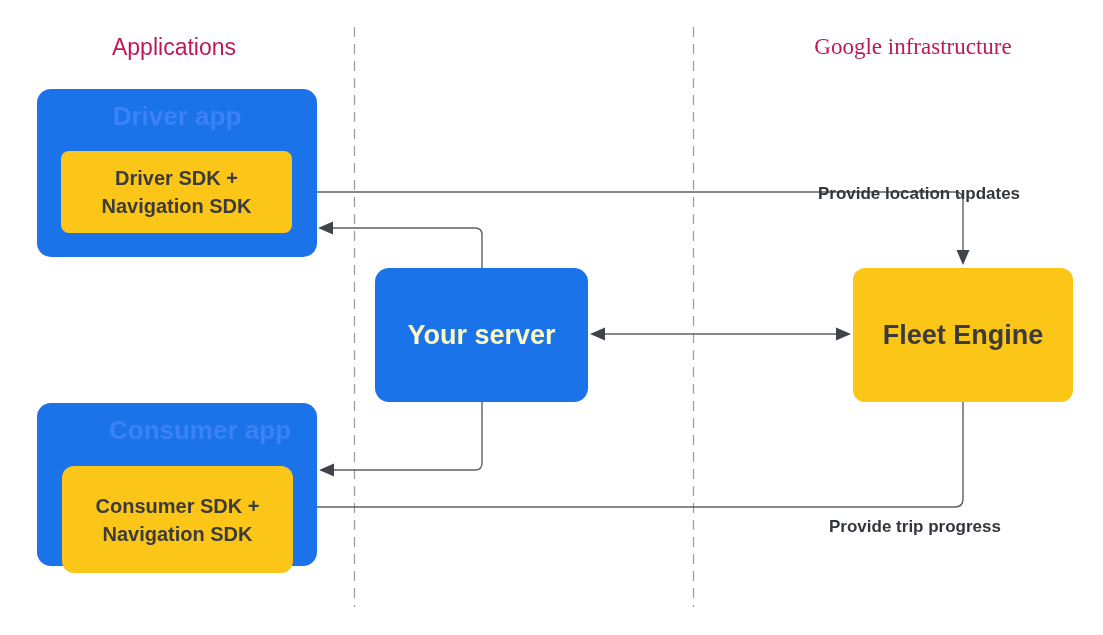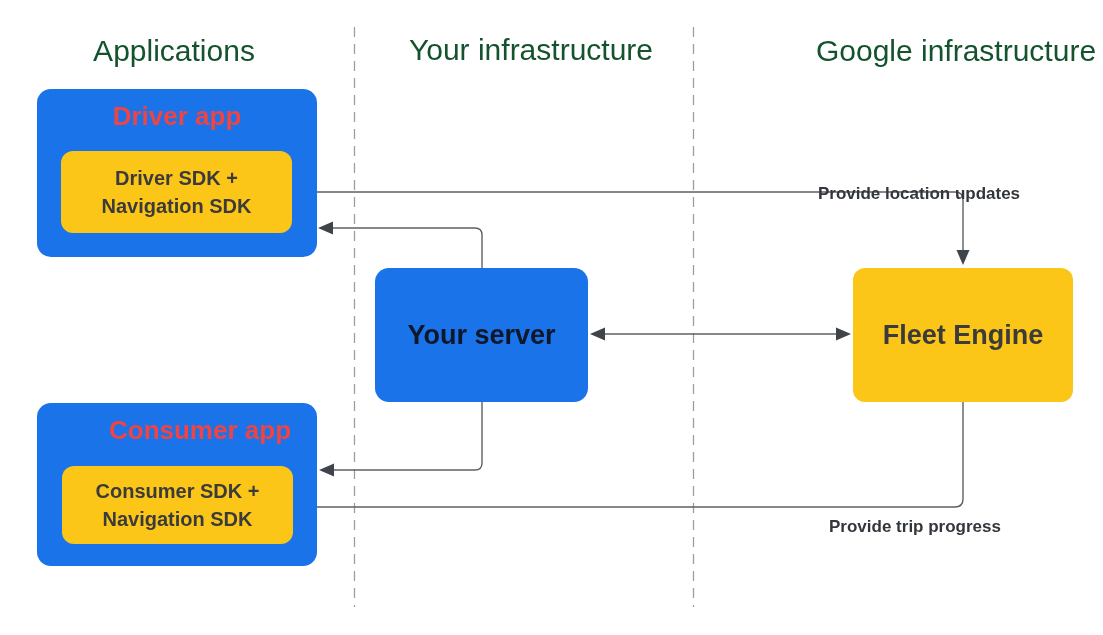--- a/index.html
+++ b/index.html
@@ -7,41 +7,41 @@
     position: relative;
     width: 1103px;
     height: 635px;
     background: #ffffff;
     font-family: "Liberation Sans", sans-serif;
     overflow: hidden;
   }
   .col-header {
     position: absolute;
     transform: translateX(-50%);
-    font-size: 30px;
+    font-size: 23px;
     font-weight: 400;
-    color: #14532d;
+    color: #be185d;
     white-space: nowrap;
   }
   #svg-layer {
     position: absolute;
     left: 0; top: 0;
     width: 1103px; height: 635px;
   }
   .node {
     position: absolute;
     border-radius: 14px;
   }
   .node-blue { background: #1a73e8; }
   .node-yellow { background: #fcc619; border-radius: 12px; }
   .node-title {
     position: absolute;
     width: 100%;
     text-align: center;
-    color: #ef4444;
+    color: #3b82f6;
     font-weight: 700;
     font-size: 26px;
     white-space: nowrap;
   }
   .sdk-box {
     display: flex;
     flex-direction: column;
     align-items: center;
     justify-content: center;
     text-align: center;
@@ -74,22 +74,21 @@
     margin-top: 19px;
   }
   .centered { transform: translateX(-50%); }
 </style>
 </head>
 <body>
 
 <div id="canvas">
 
   <div class="col-header" style="left:174px; top:34px;">Applications</div>
-  <div class="col-header" style="left:531px; top:33px;">Your infrastructure</div>
-  <div class="col-header" style="left:956px; top:34px;">Google infrastructure</div>
+  <div class="col-header" style="left:913px; top:34px;font-family:Liberation Serif, serif;">Google infrastructure</div>
 
   <svg id="svg-layer" viewBox="0 0 1103 635" xmlns="http://www.w3.org/2000/svg">
 
     <line x1="354.5" y1="27" x2="354.5" y2="607" stroke="#9b9ea2" stroke-width="1.3" stroke-dasharray="10 7"></line>
     <line x1="693.5" y1="27" x2="693.5" y2="607" stroke="#9b9ea2" stroke-width="1.3" stroke-dasharray="10 7"></line>
 
     <g>
       <path d="M292,192 H955 Q963,192 963,200 V250" fill="none" stroke="#5c6166" stroke-width="1.4"></path>
       <polygon points="963,265 956.5,250 969.5,250" fill="#3f444a"></polygon>
     </g>
@@ -111,34 +110,34 @@
     </g>
 
     <g>
       <path d="M963,402 V499 Q963,507 955,507 H310" fill="none" stroke="#5c6166" stroke-width="1.4"></path>
       <polygon points="295,507 310,500.5 310,513.5" fill="#3f444a"></polygon>
     </g>
   </svg>
 
   <div class="node node-blue" style="left:37px; top:89px; width:280px; height:168px;"></div>
   <div class="node-title" style="left:37px; top:101px; width:280px;">Driver app</div>
-  <div class="node node-yellow sdk-box" style="left:61px; top:151px; width:231px; height:82px;">
+  <div class="node node-yellow sdk-box" style="left:61px; top:151px; width:231px; height:82px;border-radius:8px;">
     <span class="sdk-line">Driver SDK +</span>
     <span class="sdk-line">Navigation SDK</span>
   </div>
 
   <div class="node node-blue" style="left:37px; top:403px; width:280px; height:163px;"></div>
   <div class="node-title" style="left:37px; top:415px; width:326px;">Consumer app</div>
-  <div class="node node-yellow sdk-box" style="left:62px; top:466px; width:231px; height:78px;">
+  <div class="node node-yellow sdk-box" style="left:62px; top:466px; width:231px; height:107px;">
     <span class="sdk-line">Consumer SDK +</span>
     <span class="sdk-line">Navigation SDK</span>
   </div>
 
   <div class="node node-blue big-node" style="left:375px; top:268px; width:213px; height:134px;">
-    <span class="big-title" style="color:#0f172a;">Your server</span>
+    <span class="big-title" style="color:#fef9c3;">Your server</span>
   </div>
 
   <div class="node node-yellow big-node" style="left:853px; top:268px; width:220px; height:134px;">
     <span class="big-title" style="color:#3b3b3b;">Fleet Engine</span>
   </div>
 
   <div class="edge-label centered" style="left:919px; top:163px;">Provide location updates</div>
 
 
   <div class="edge-label centered" style="left:915px; top:496px;">Provide trip progress</div>

